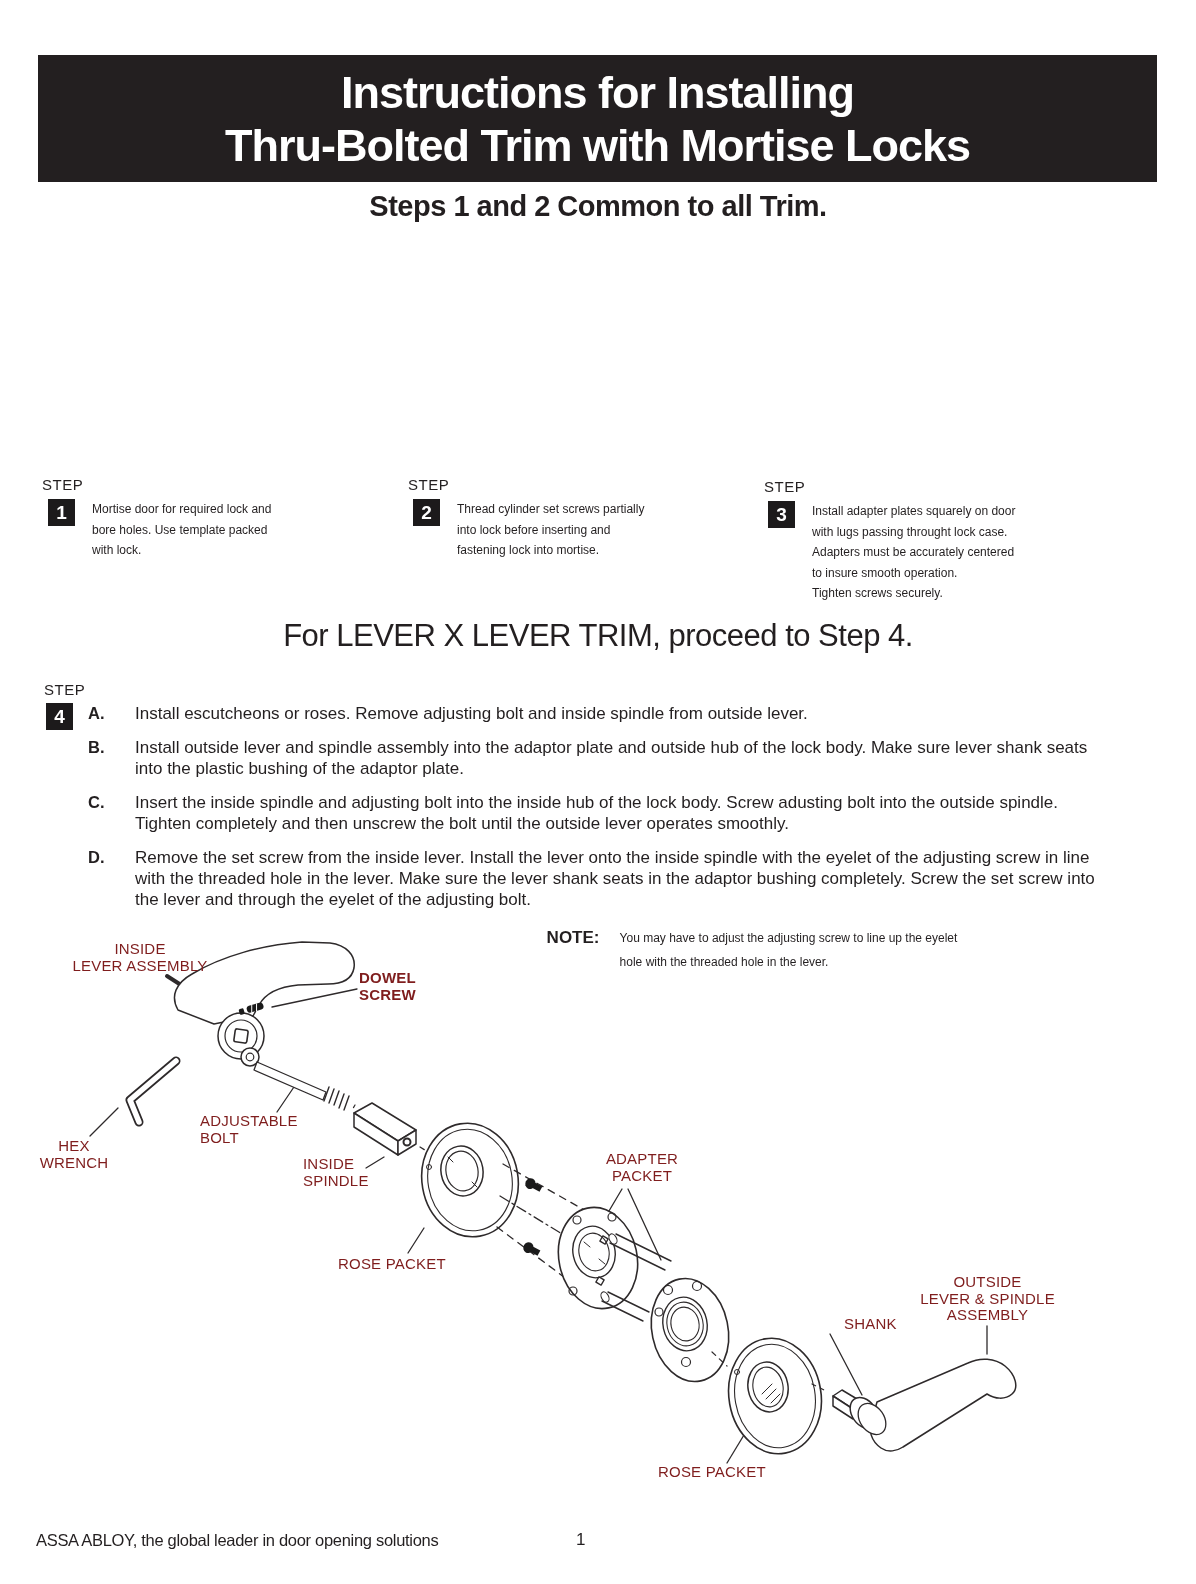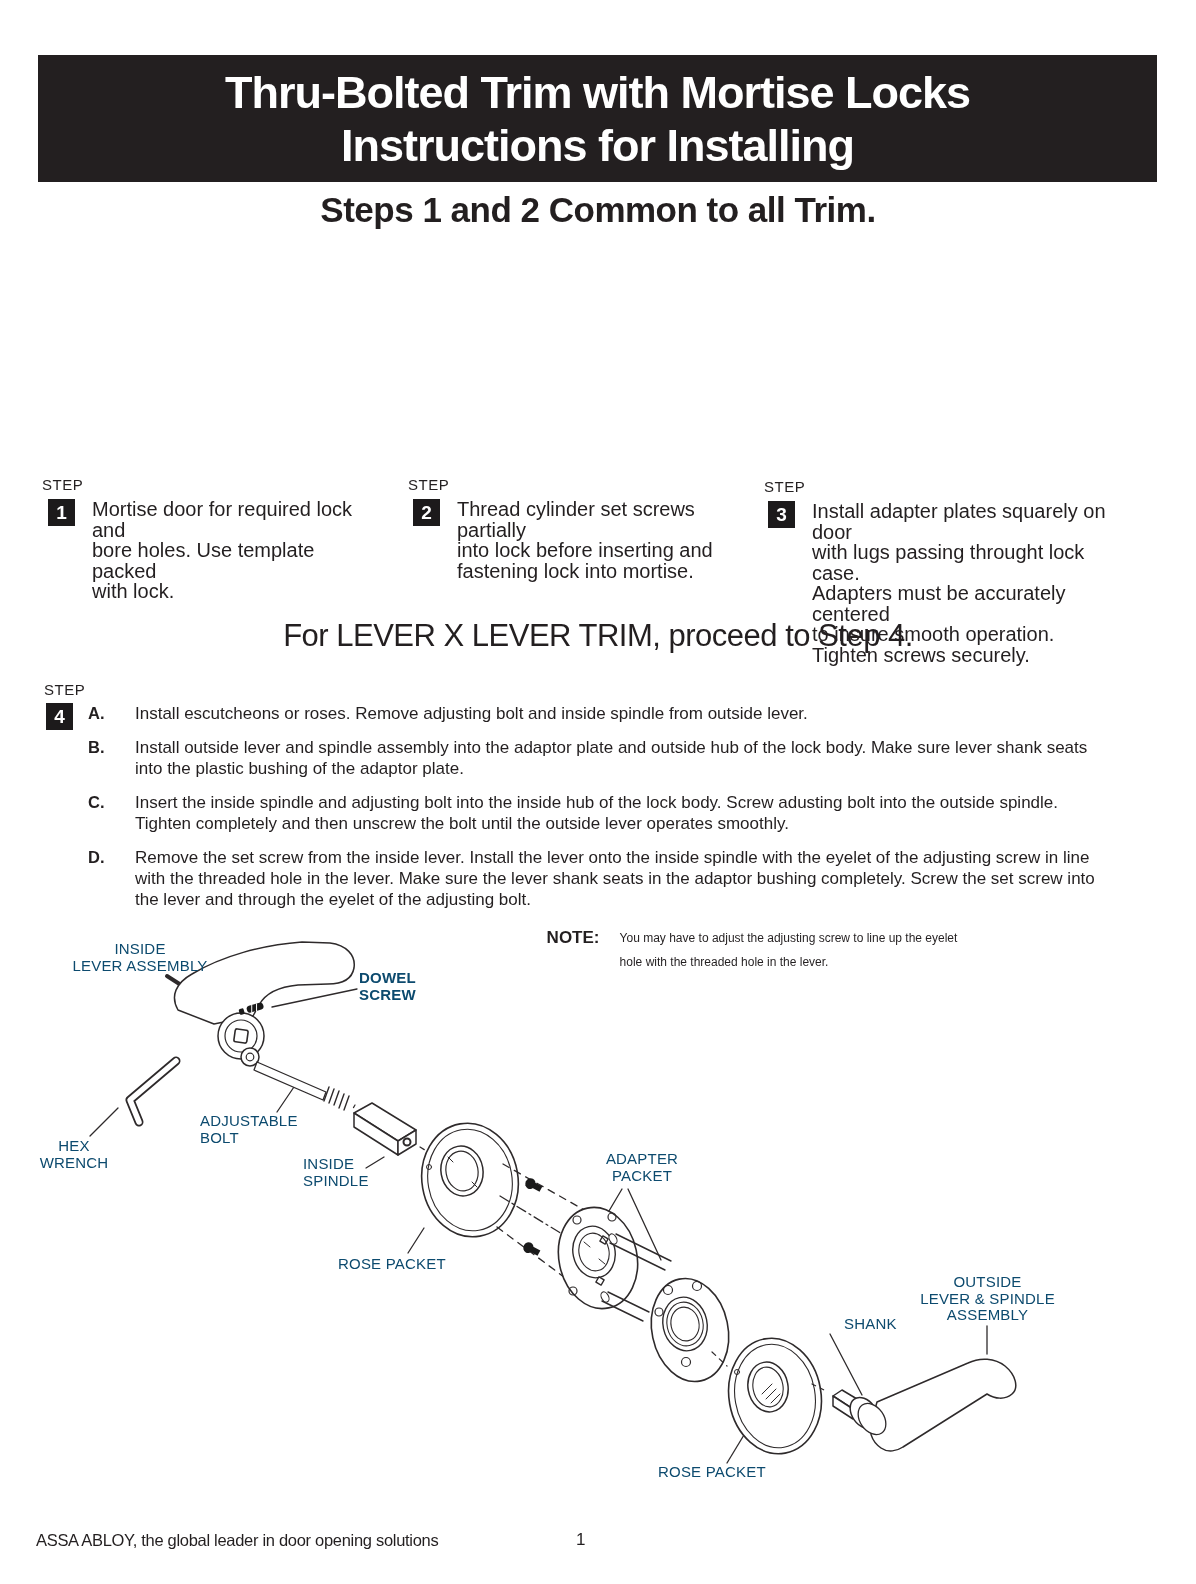--- a/index.html
+++ b/index.html
@@ -12,65 +12,65 @@
   #banner{
     left:38px;top:55px;width:1119px;height:127px;background:#231f20;
     display:flex;flex-direction:column;justify-content:center;align-items:center;
   }
   .banner-line{
     color:#ffffff;font-weight:bold;font-size:45px;line-height:53px;letter-spacing:-1px;
     white-space:nowrap;
   }
   #subtitle{
     left:0;top:190px;width:1196px;text-align:center;
-    font-weight:bold;font-size:35px;letter-spacing:-0.5px;
+    font-weight:bold;font-size:29px;letter-spacing:-0.5px;
   }
   
   .step-col{display:block;}
   .step-word{font-size:15px;letter-spacing:0.5px;}
   .step-row{display:flex;margin-top:6px;}
   .step-num{
     width:27px;height:27px;background:#1c1a1b;color:#fff;flex:0 0 27px;
     font-weight:bold;font-size:19px;text-align:center;line-height:27px;
   }
   .step-text{
-    font-size:20px;line-height:20.5px;white-space:pre-line;margin-left:17px;
+    font-size:12px;line-height:20.5px;white-space:pre-line;margin-left:17px;
   }
   
   .trim-line{
     left:0;width:1196px;text-align:center;font-weight:normal;font-size:31px;letter-spacing:-0.5px;
   }
   
   #step4-items{left:88px;top:703px;width:1050px;}
   .item{display:flex;margin-bottom:13px;}
   .item-letter{flex:0 0 28px;font-weight:bold;font-size:16.5px;line-height:21px;}
   .item-text{font-size:17px;line-height:21px;white-space:pre-line;margin-left:19px;}
   
   #note{left:442px;top:926px;width:620px;display:flex;justify-content:center;}
   #note-label{flex:0 0 73px;font-weight:bold;font-size:17px;line-height:24px;}
   #note-text{font-size:12px;line-height:24px;white-space:pre-line;}
   
   .dlabel{
-    font-size:15px;line-height:16.5px;letter-spacing:0.2px;color:#0c4a6e;
+    font-size:15px;line-height:16.5px;letter-spacing:0.2px;color:#7f1d1d;
     white-space:pre-line;
   }
   .center{text-align:center;}
   
   #footer-text{left:36px;top:1531px;font-size:16.5px;letter-spacing:-0.3px;}
   #page-num{left:576px;top:1530px;font-size:17px;}
   #diagram-svg{left:0;top:0;pointer-events:none;}
 </style>
 </head>
 <body>
 
 <div id="page">
 
   <div class="abs" id="banner">
+    <div class="banner-line">Instructions for Installing</div>
     <div class="banner-line">Thru-Bolted Trim with Mortise Locks</div>
-    <div class="banner-line">Instructions for Installing</div>
   </div>
 
   <div class="abs" id="subtitle">Steps 1 and 2 Common to all Trim.</div>
 
   <div class="abs step-col" style="left:40px;top:476px;width:330px;">
     <div class="step-word" style="margin-left:2px;">STEP</div>
     <div class="step-row">
       <div class="step-num" style="margin-left:8px;">1</div>
       <div class="step-text">Mortise door for required lock and
 bore holes. Use template packed

